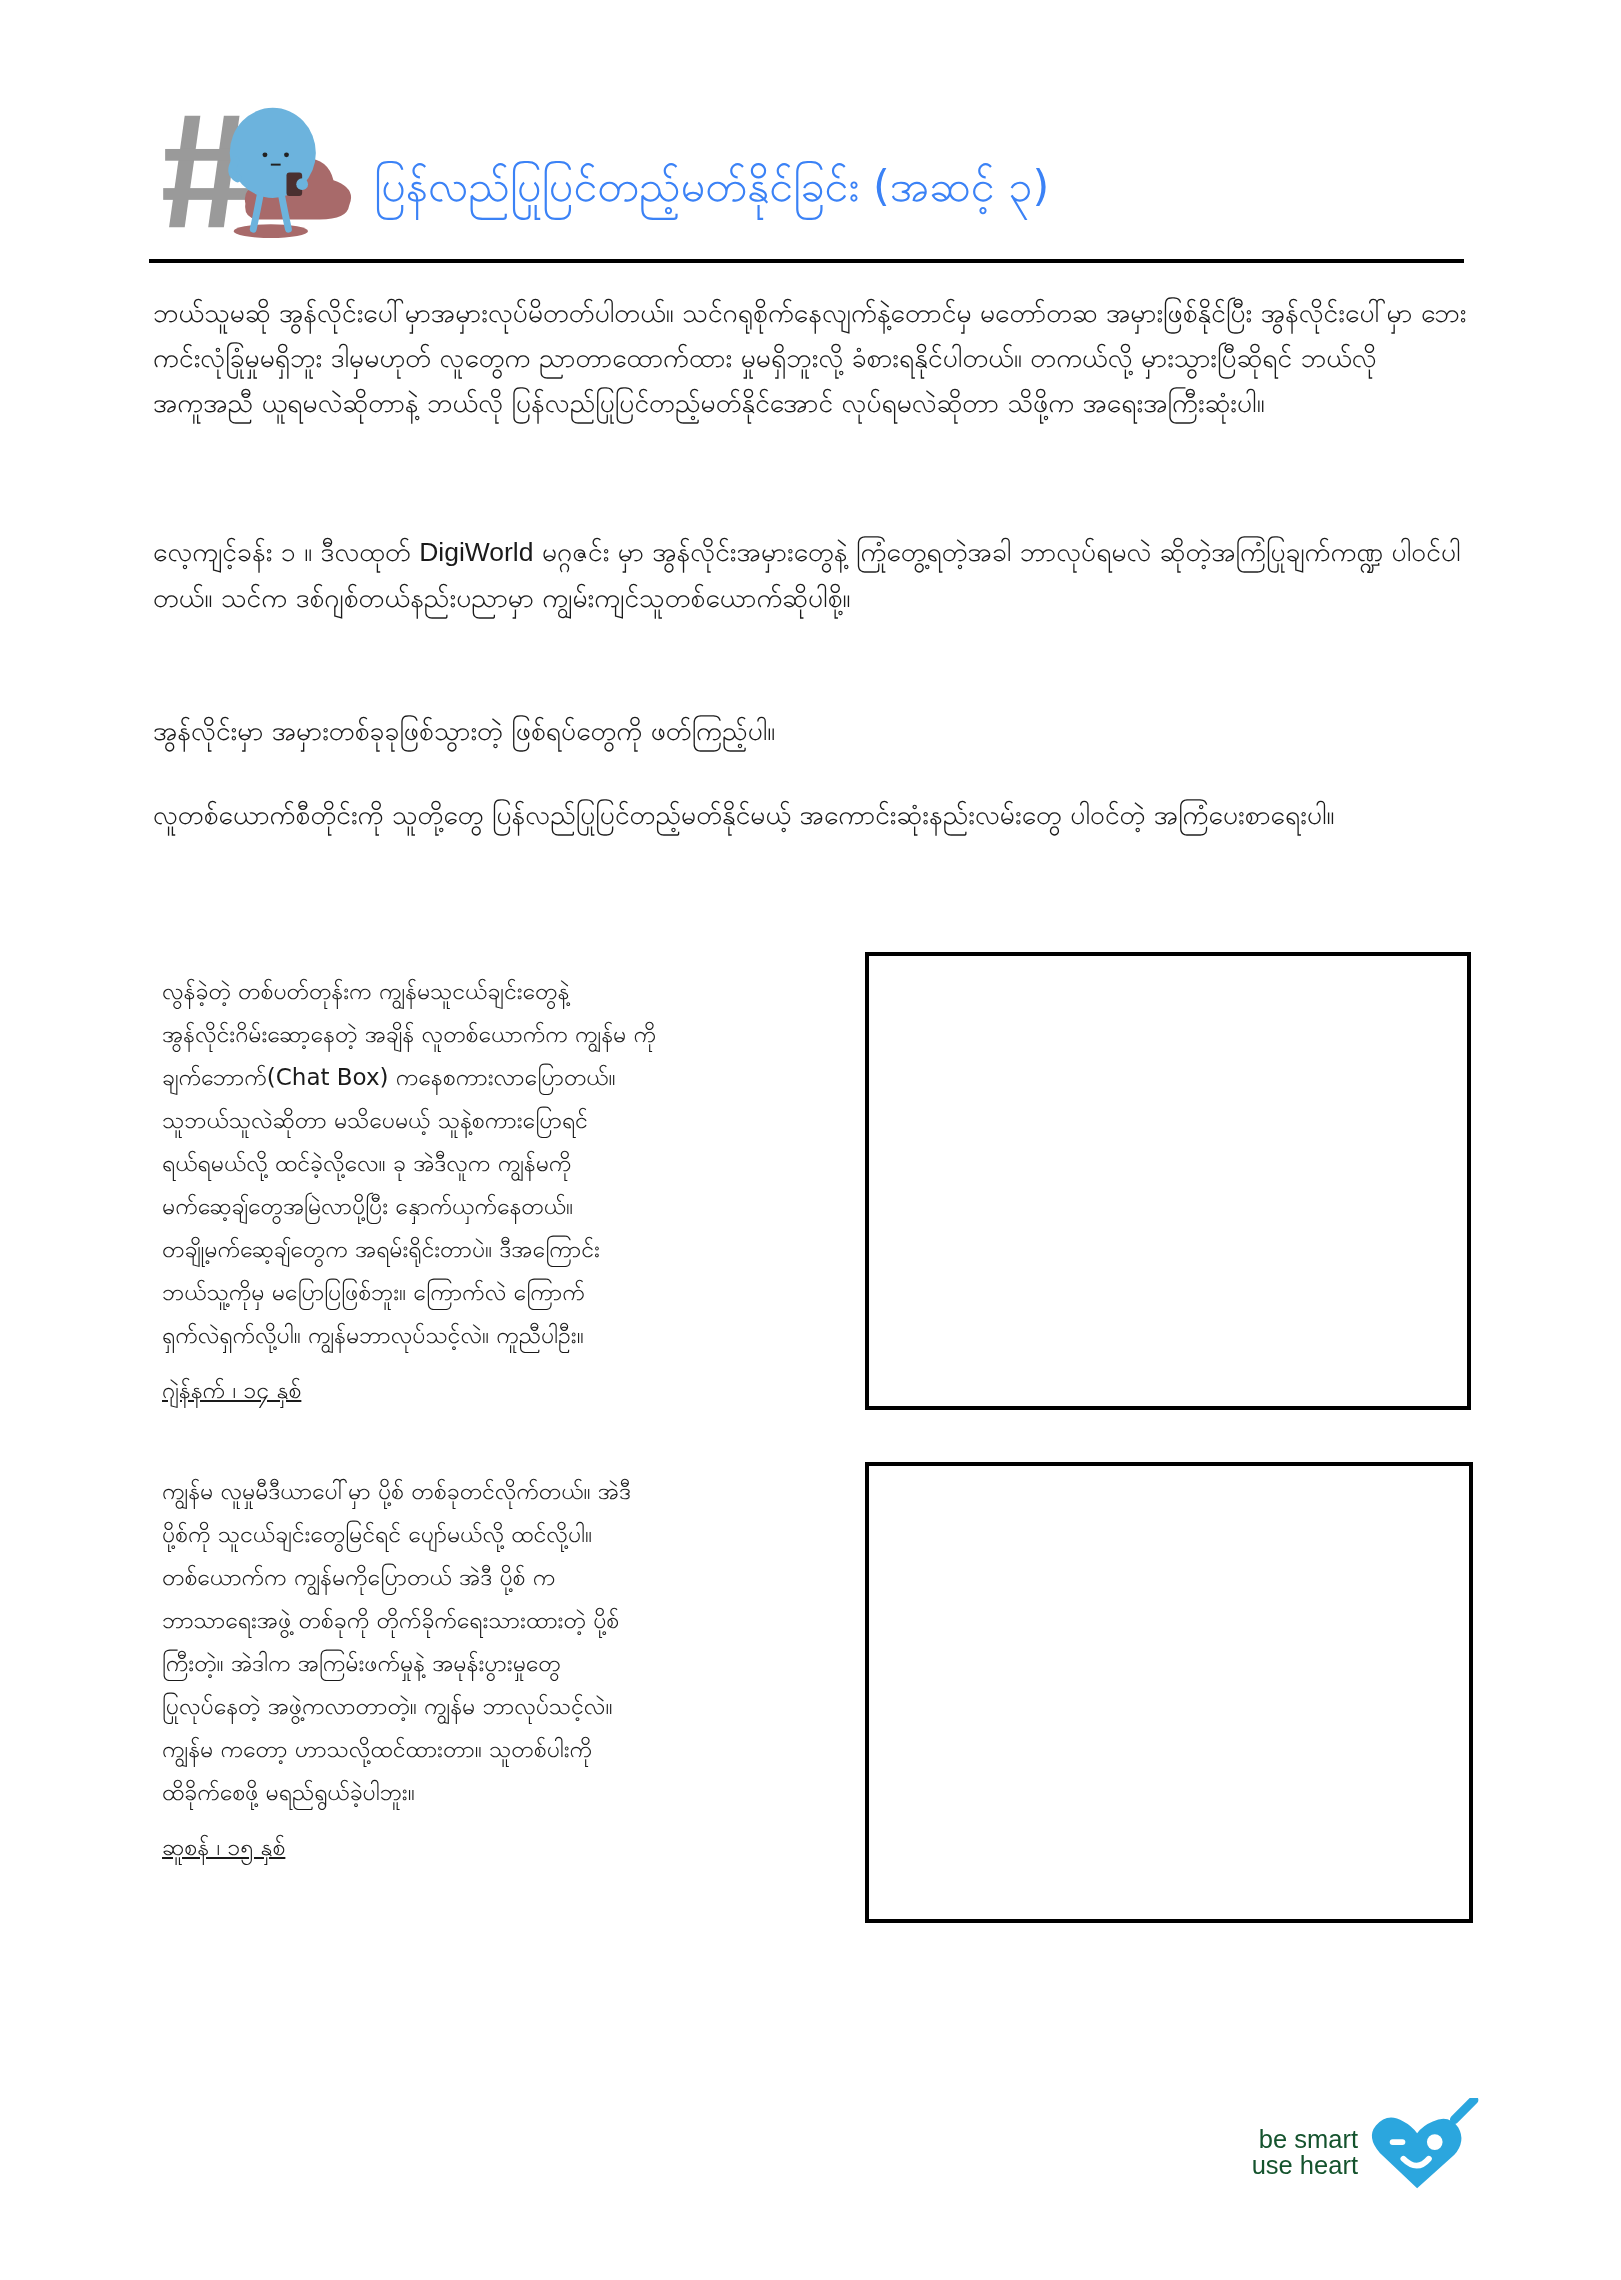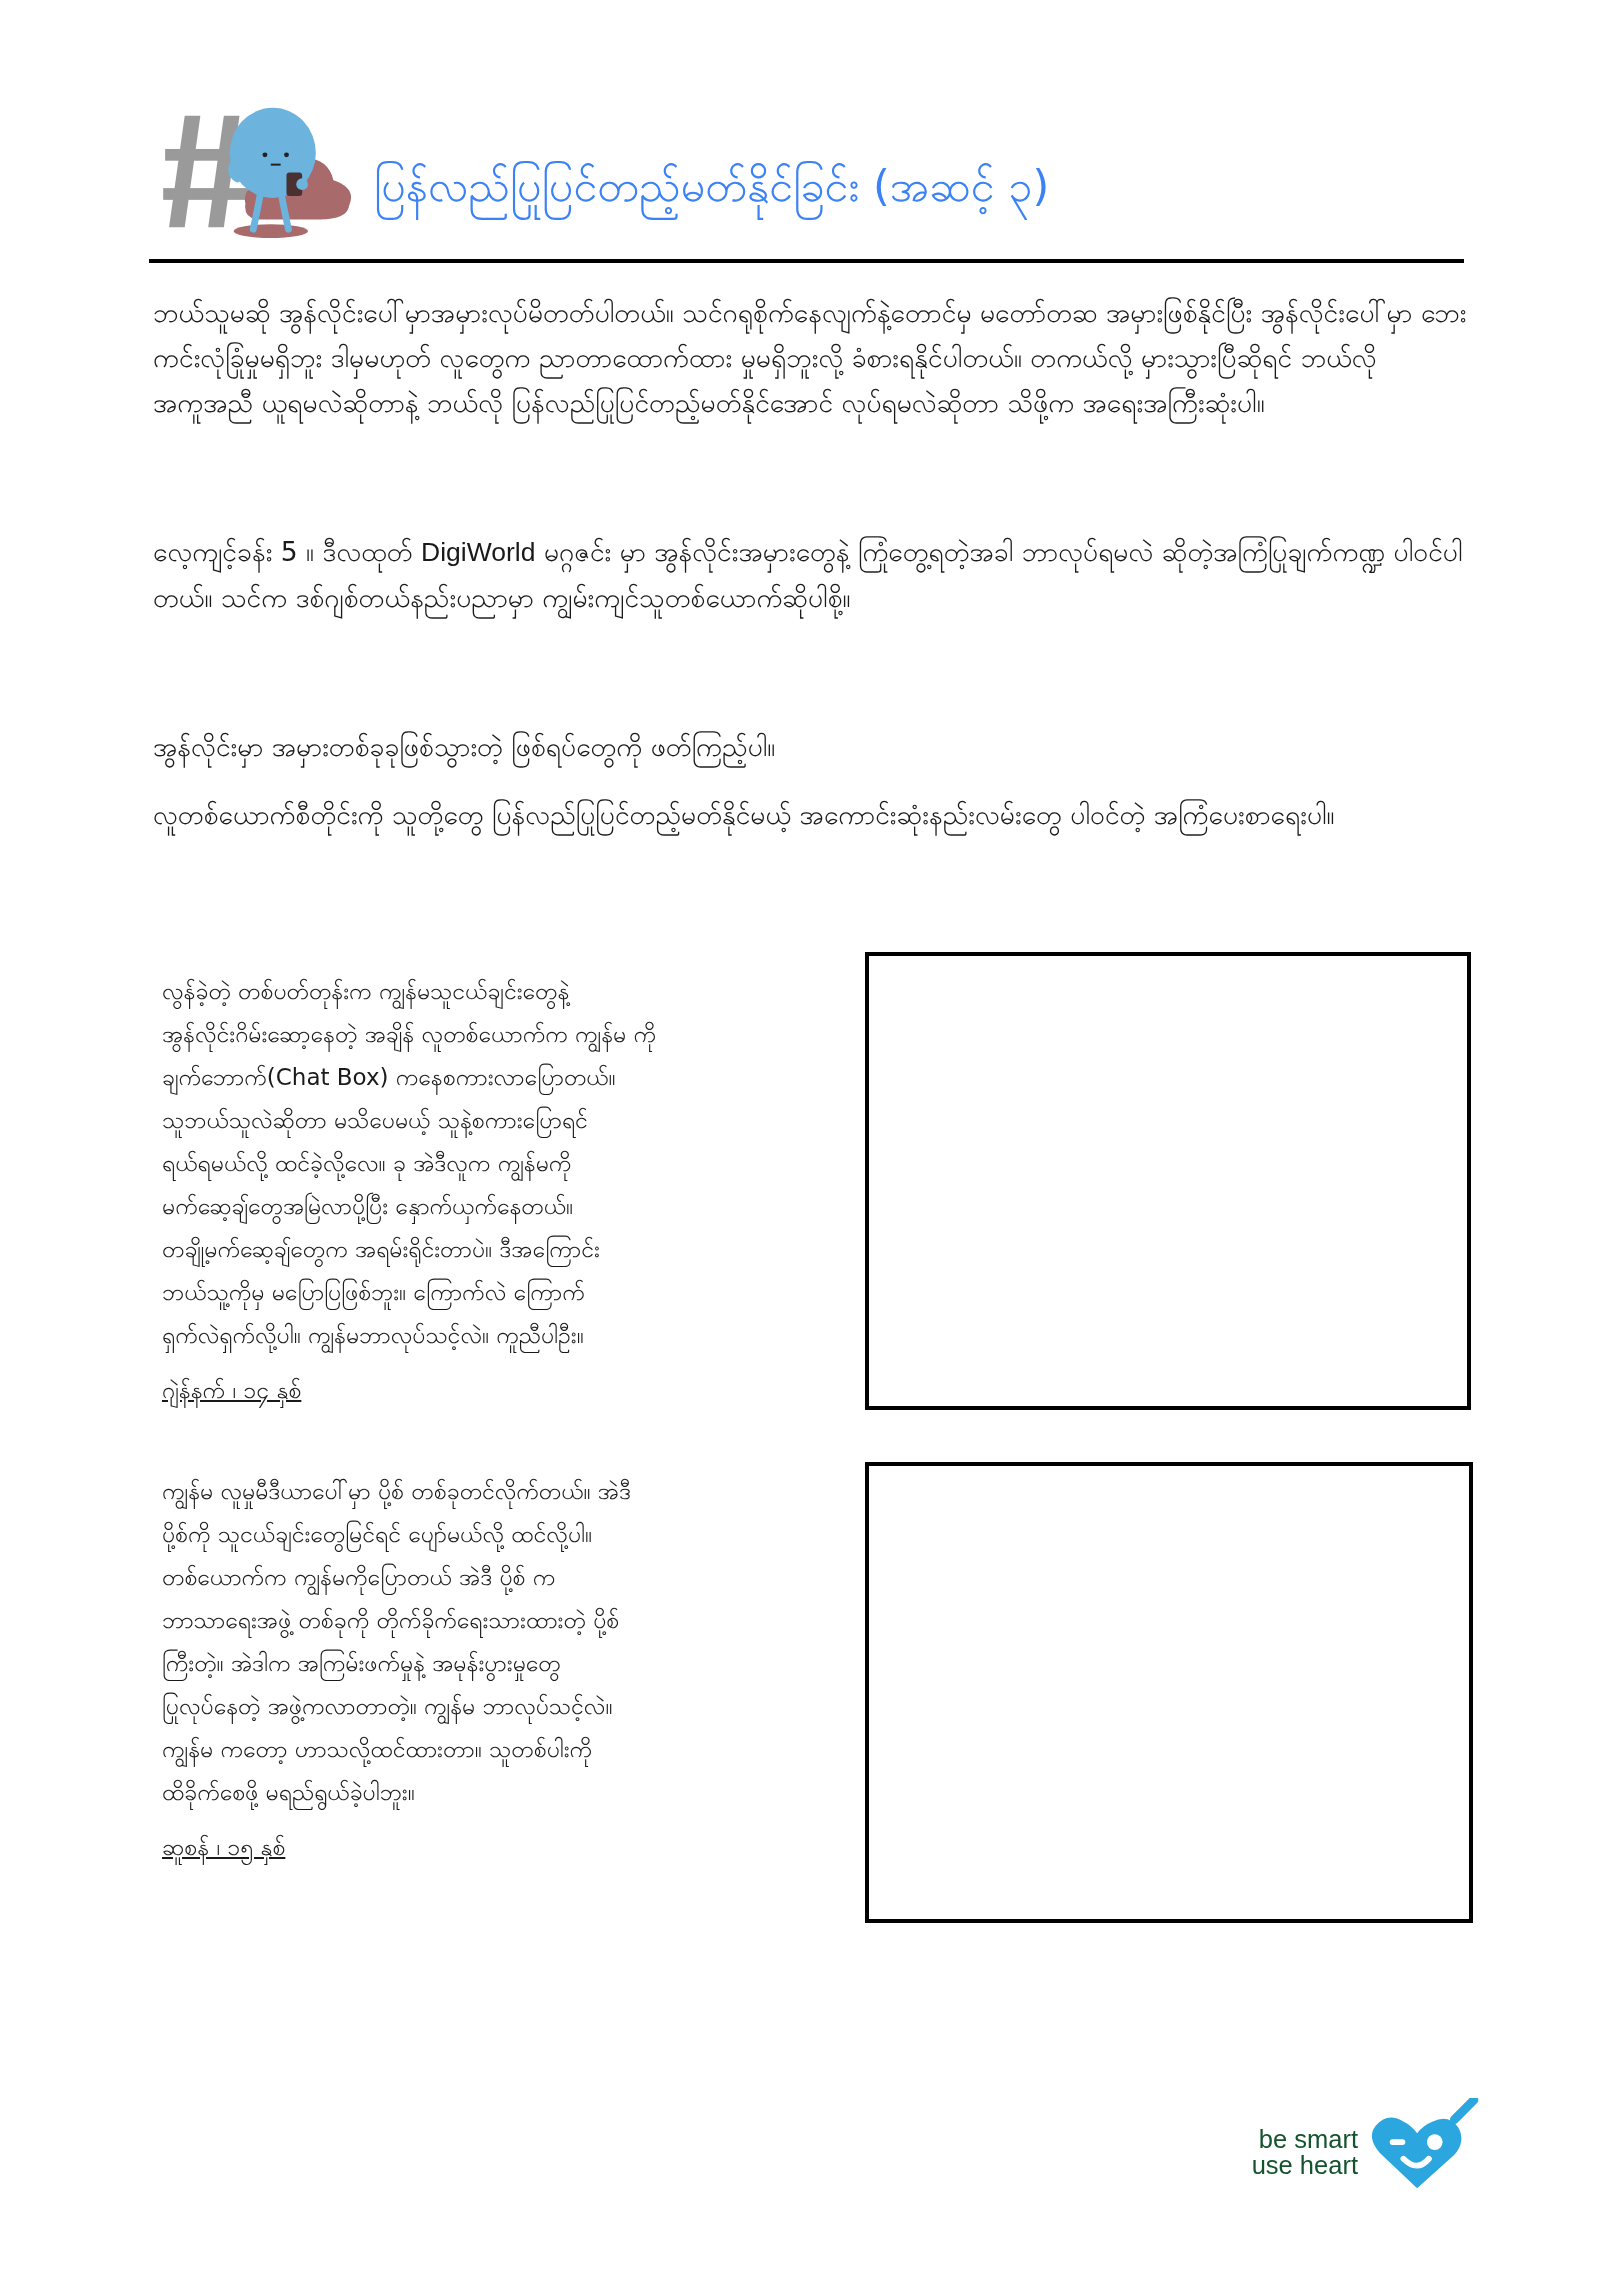--- a/index.html
+++ b/index.html
@@ -10,21 +10,21 @@
   
   .illustration { left: 155px; top: 102px; width: 216px; height: 137px; }
   .page-title { left: 374px; top: 157px; font-size: 43px; line-height: 59px; white-space: nowrap; color: #3b82f6; }
   .title-rule { left: 149px; top: 259px; width: 1315px; height: 3.9px; background: #000; }
 
   
   .intro { left: 153px; width: 1323px; font-size: 26.5px; line-height: 45px; }
   .intro p { margin: 0; }
   .p1 { top: 290px; }
   .p2 { top: 529px; }
-  .p3 { top: 724px; }
+  .p3 { top: 708px; }
   .p4 { top: 792px; }
   .brand { font-weight: normal; font-family: "Liberation Sans", sans-serif; }
 
   
   .story { left: 162px; width: 667px; font-size: 23px; line-height: 43px; }
   .story p { margin: 0; white-space: pre-line; }
   .story .sig { margin-top: 11.8px; text-decoration: underline; }
   .story1 { top: 970px; }
   .story2 { top: 1470px; }
 
@@ -71,21 +71,21 @@
   </svg>
 </div>
 
 <div class="abs page-title">ပြန်လည်ပြုပြင်တည့်မတ်နိုင်ခြင်း (အဆင့် ၃)</div>
 <div class="abs title-rule"></div>
 
 <div class="abs intro p1">
   <p>ဘယ်သူမဆို အွန်လိုင်းပေါ်မှာအမှားလုပ်မိတတ်ပါတယ်။ သင်ဂရုစိုက်နေလျက်နဲ့တောင်မှ မတော်တဆ အမှားဖြစ်နိုင်ပြီး အွန်လိုင်းပေါ်မှာ ဘေးကင်းလုံခြုံမှုမရှိဘူး ဒါမှမဟုတ် လူတွေက ညာတာထောက်ထား မှုမရှိဘူးလို့ ခံစားရနိုင်ပါတယ်။ တကယ်လို့ မှားသွားပြီဆိုရင် ဘယ်လိုအကူအညီ ယူရမလဲဆိုတာနဲ့ ဘယ်လို ပြန်လည်ပြုပြင်တည့်မတ်နိုင်အောင် လုပ်ရမလဲဆိုတာ သိဖို့က အရေးအကြီးဆုံးပါ။</p>
 </div>
 <div class="abs intro p2">
-  <p><span>လေ့ကျင့်ခန်း 5 ။ ဒီလထုတ် </span><span class="brand">DigiWorld</span><span> မဂ္ဂဇင်း မှာ အွန်လိုင်းအမှားတွေနဲ့ ကြုံတွေ့ရတဲ့အခါ ဘာလုပ်ရမလဲ ဆိုတဲ့အကြံပြုချက်ကဏ္ဍ ပါဝင်ပါတယ်။ သင်က ဒစ်ဂျစ်တယ်နည်းပညာမှာ ကျွမ်းကျင်သူတစ်ယောက်ဆိုပါစို့။</span></p>
+  <p><span>လေ့ကျင့်ခန်း ၁ ။ ဒီလထုတ် </span><span class="brand">DigiWorld</span><span> မဂ္ဂဇင်း မှာ အွန်လိုင်းအမှားတွေနဲ့ ကြုံတွေ့ရတဲ့အခါ ဘာလုပ်ရမလဲ ဆိုတဲ့အကြံပြုချက်ကဏ္ဍ ပါဝင်ပါတယ်။ သင်က ဒစ်ဂျစ်တယ်နည်းပညာမှာ ကျွမ်းကျင်သူတစ်ယောက်ဆိုပါစို့။</span></p>
 </div>
 <div class="abs intro p3">
   <p>အွန်လိုင်းမှာ အမှားတစ်ခုခုဖြစ်သွားတဲ့ ဖြစ်ရပ်တွေကို ဖတ်ကြည့်ပါ။</p>
 </div>
 <div class="abs intro p4">
   <p>လူတစ်ယောက်စီတိုင်းကို သူတို့တွေ ပြန်လည်ပြုပြင်တည့်မတ်နိုင်မယ့် အကောင်းဆုံးနည်းလမ်းတွေ ပါဝင်တဲ့ အကြံပေးစာရေးပါ။</p>
 </div>
 
 <div class="abs story story1">
   <p>လွန်ခဲ့တဲ့ တစ်ပတ်တုန်းက ကျွန်မသူငယ်ချင်းတွေနဲ့

